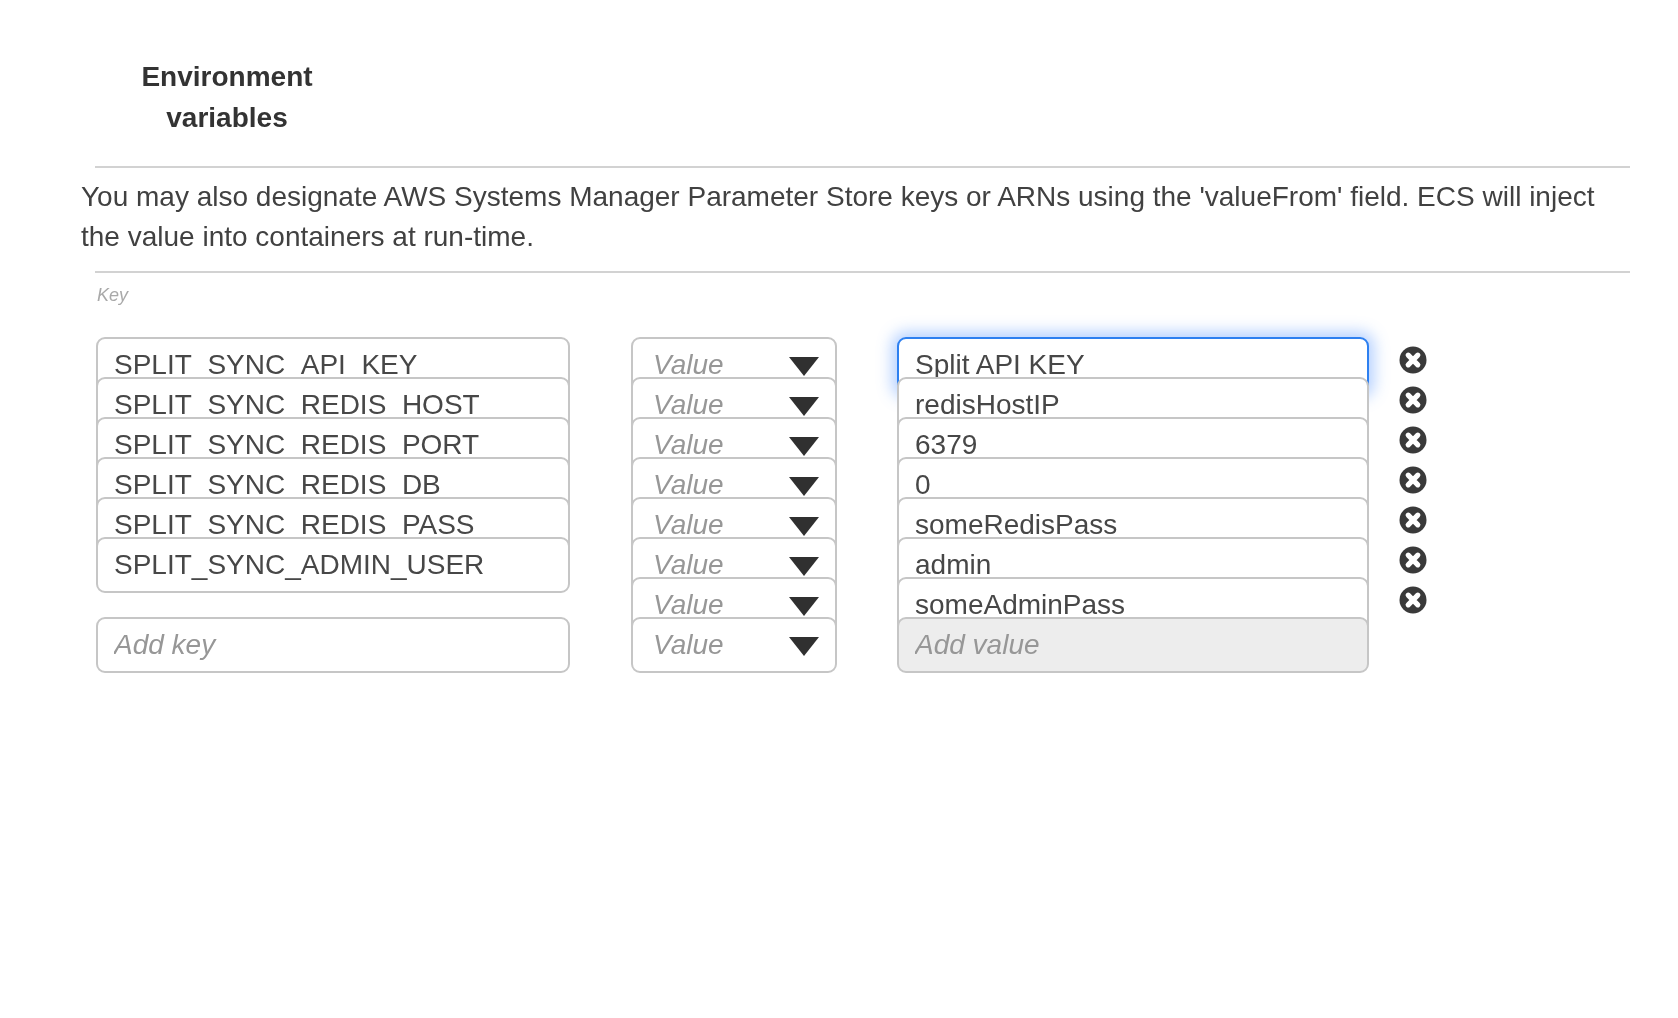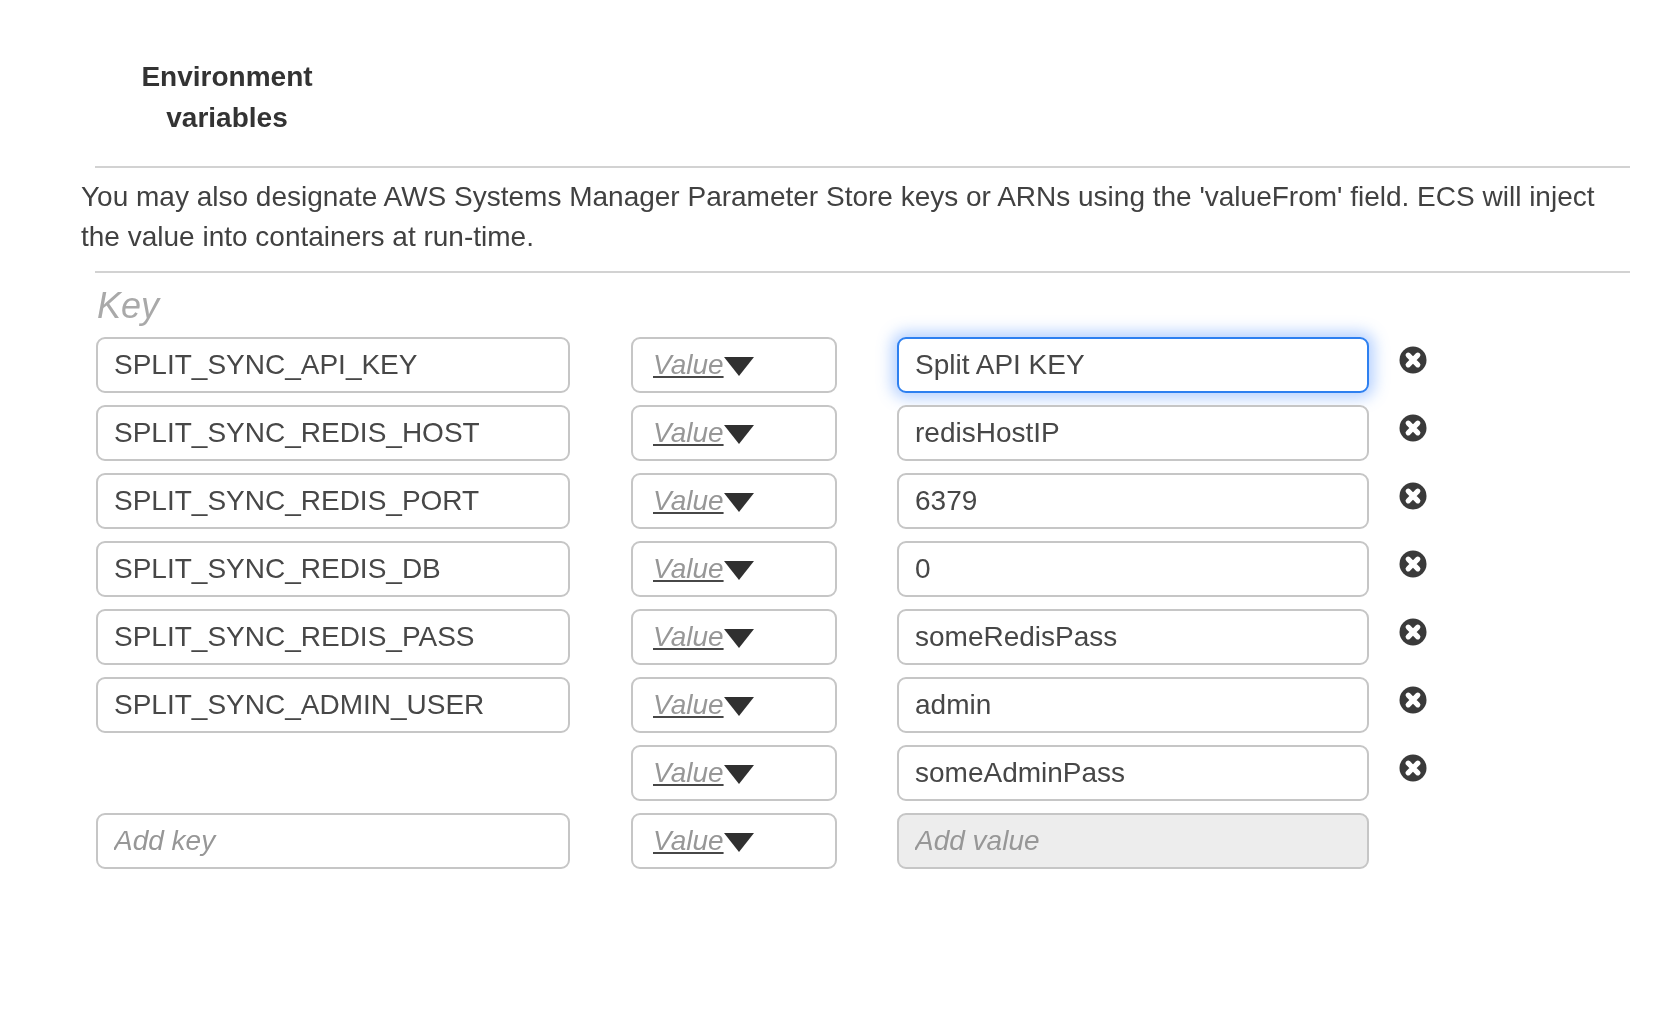--- a/index.html
+++ b/index.html
@@ -24,36 +24,36 @@
     position:absolute;left:95px;width:1535px;height:2px;background:var(--divider-gray);
   }
   #divider-top{top:166px;}
   #divider-mid{top:271px;}
   .help-text{
     position:absolute;left:81px;top:177px;width:1537px;
     font-size:28px;line-height:40px;color:#414141;white-space:pre-line;
   }
   .key-header{
     position:absolute;left:97px;top:285px;
-    font-size:36px;font-style:italic;color:#a9a9a9;
+    font-size:18px;font-style:italic;color:#a9a9a9;
   }
   #rows{position:absolute;left:0;top:337px;width:1678px;}
-  .row{position:relative;width:1678px;height:40px;margin-bottom:28px;}
+  .row{position:relative;width:1678px;height:40px;}
   .field{
     position:absolute;height:56px;box-sizing:border-box;
     border:2px solid var(--border-gray);border-radius:9px;background:#ffffff;
     font-family:"Liberation Sans","DejaVu Sans",sans-serif;
     font-size:28px;color:var(--text-dark);
   }
   input.field{padding:0 16px;outline:none;}
   input.field::placeholder{color:var(--placeholder-gray);font-style:italic;opacity:1;}
   .key-input{left:96px;width:474px;}
   .type-select{
     left:631px;width:206px;display:flex;align-items:center;
-    padding:0 16px 0 20px;cursor:pointer;text-decoration:underline;
+    justify-content:space-between;padding:0 16px 0 20px;cursor:pointer;
   }
   .type-label{color:var(--placeholder-gray);font-style:italic;font-size:28px;}
   .caret-down{
     width:0;height:0;
     border-left:15px solid transparent;border-right:15px solid transparent;
     border-top:19px solid #303030;margin-top:3px;
   }
   .value-input{left:897px;width:472px;}
   .value-input.focused{
     border-color:var(--focus-blue);

